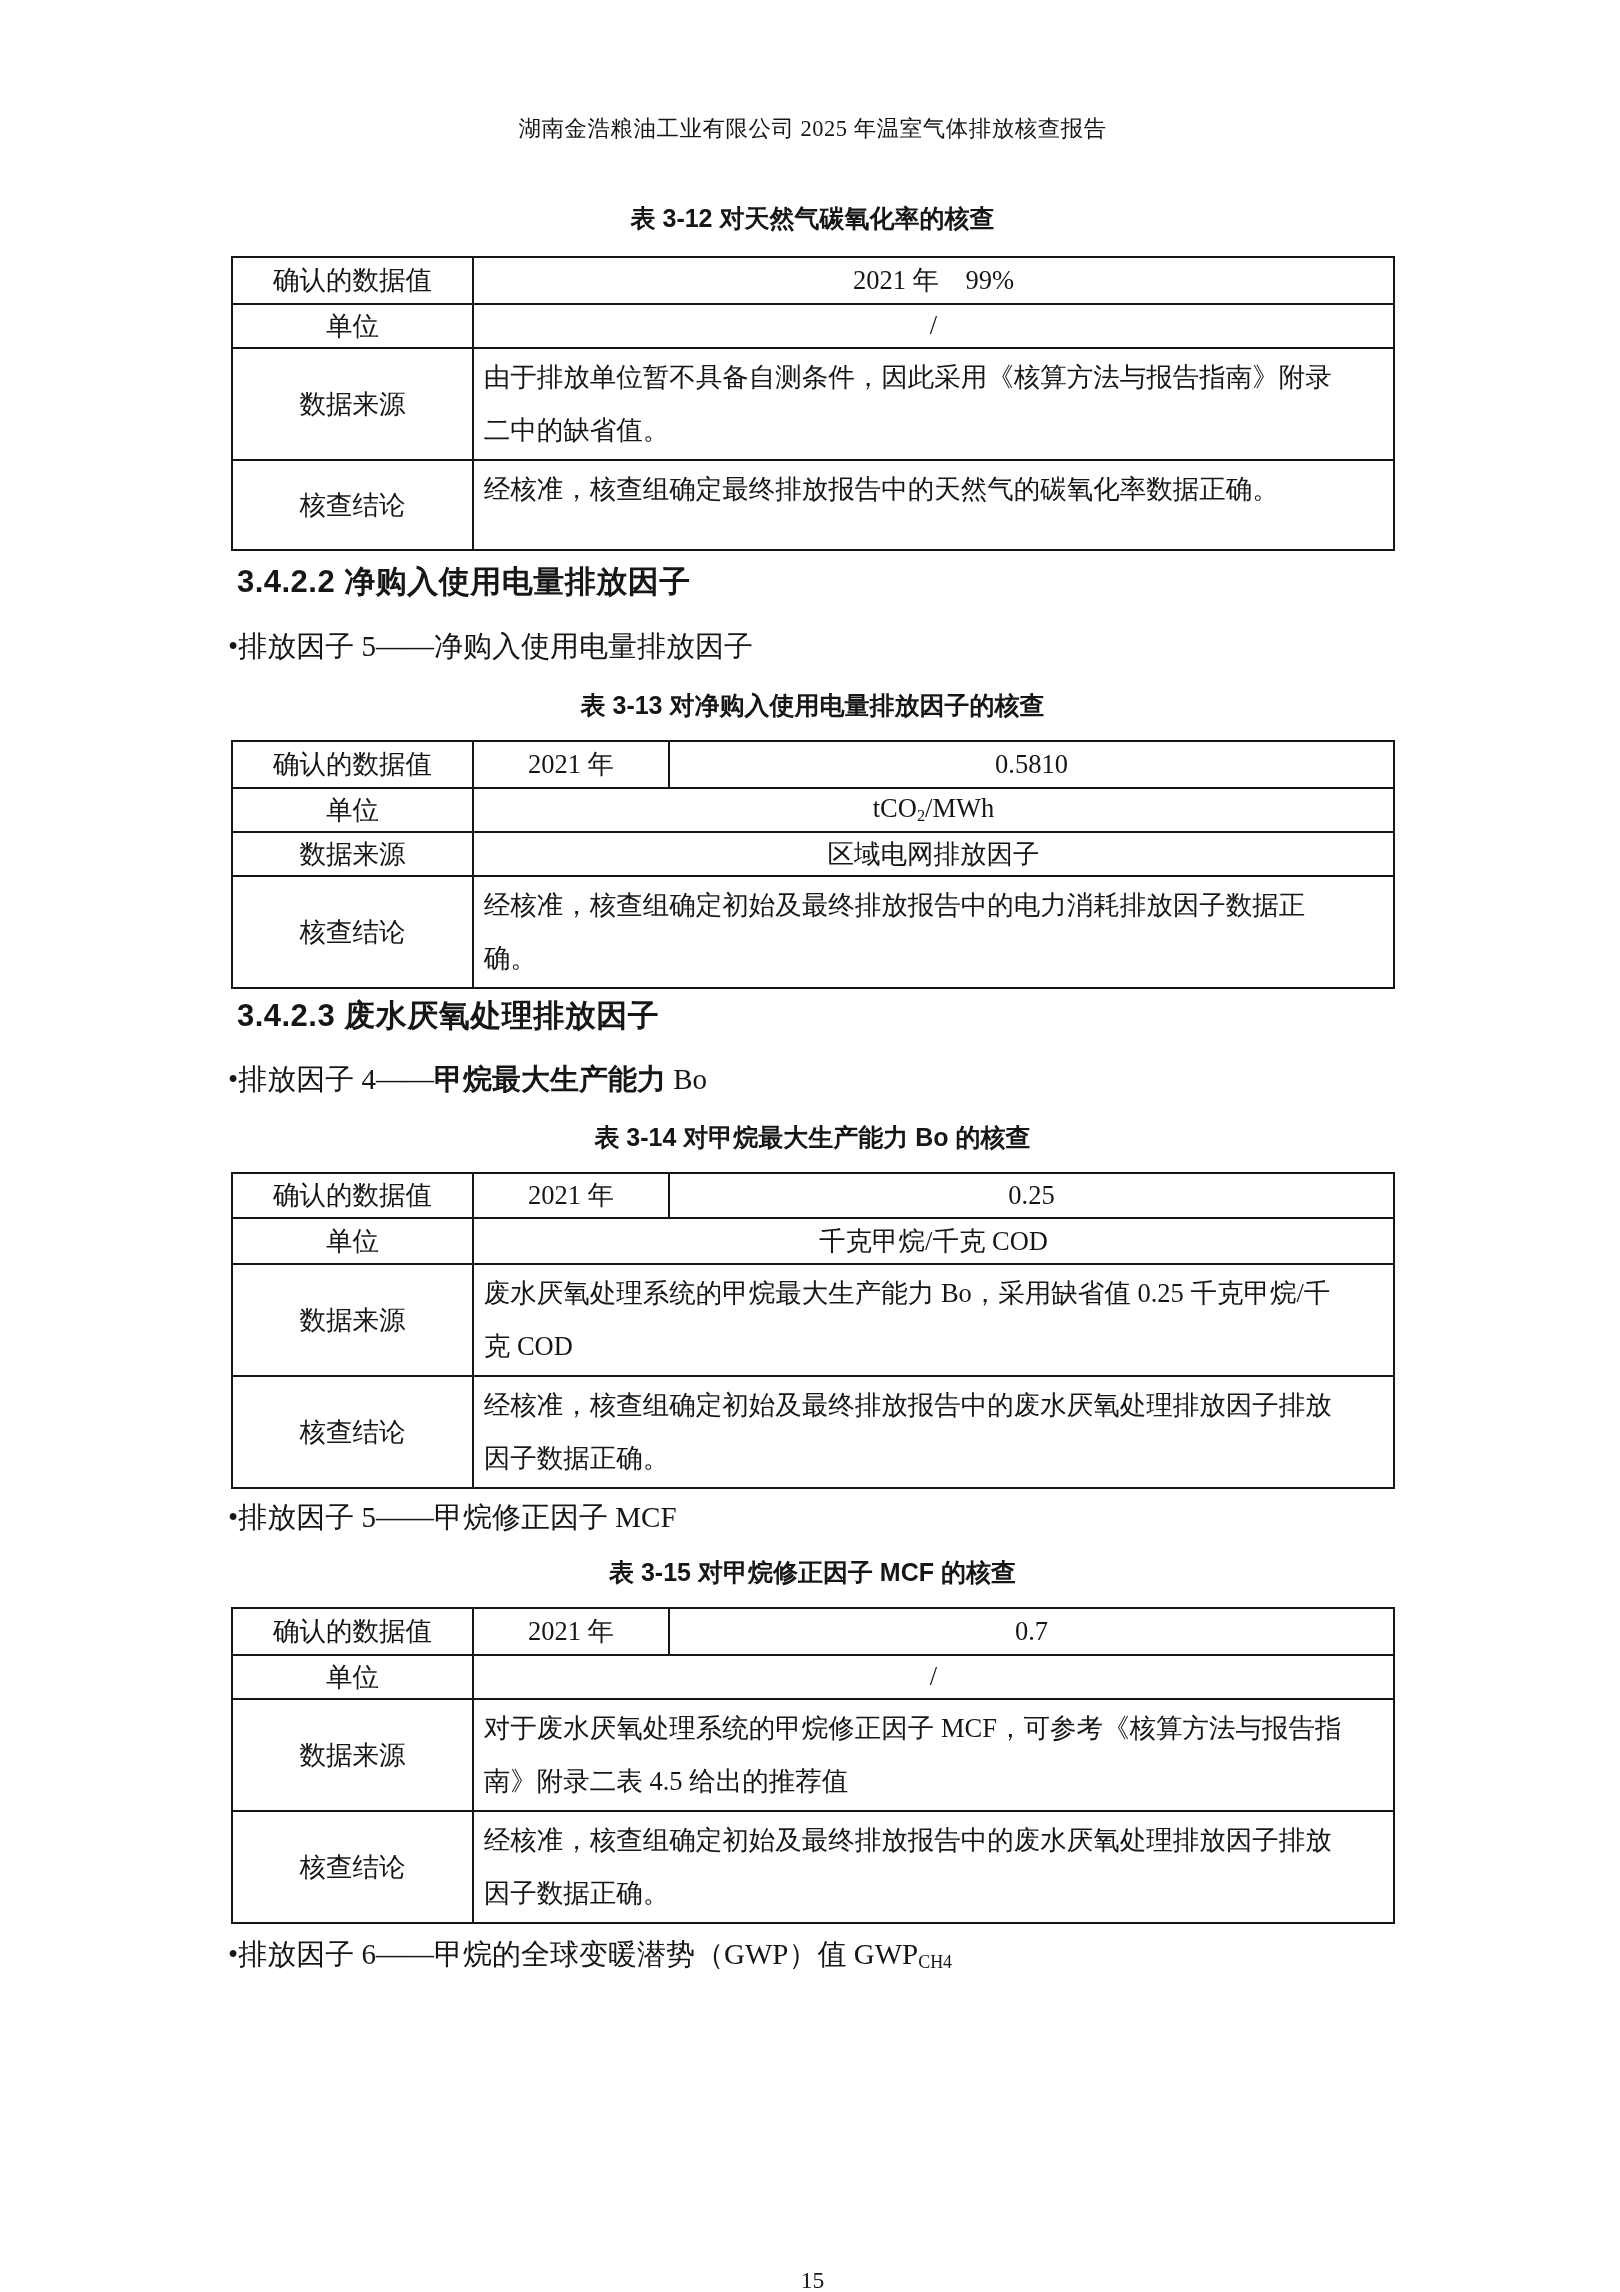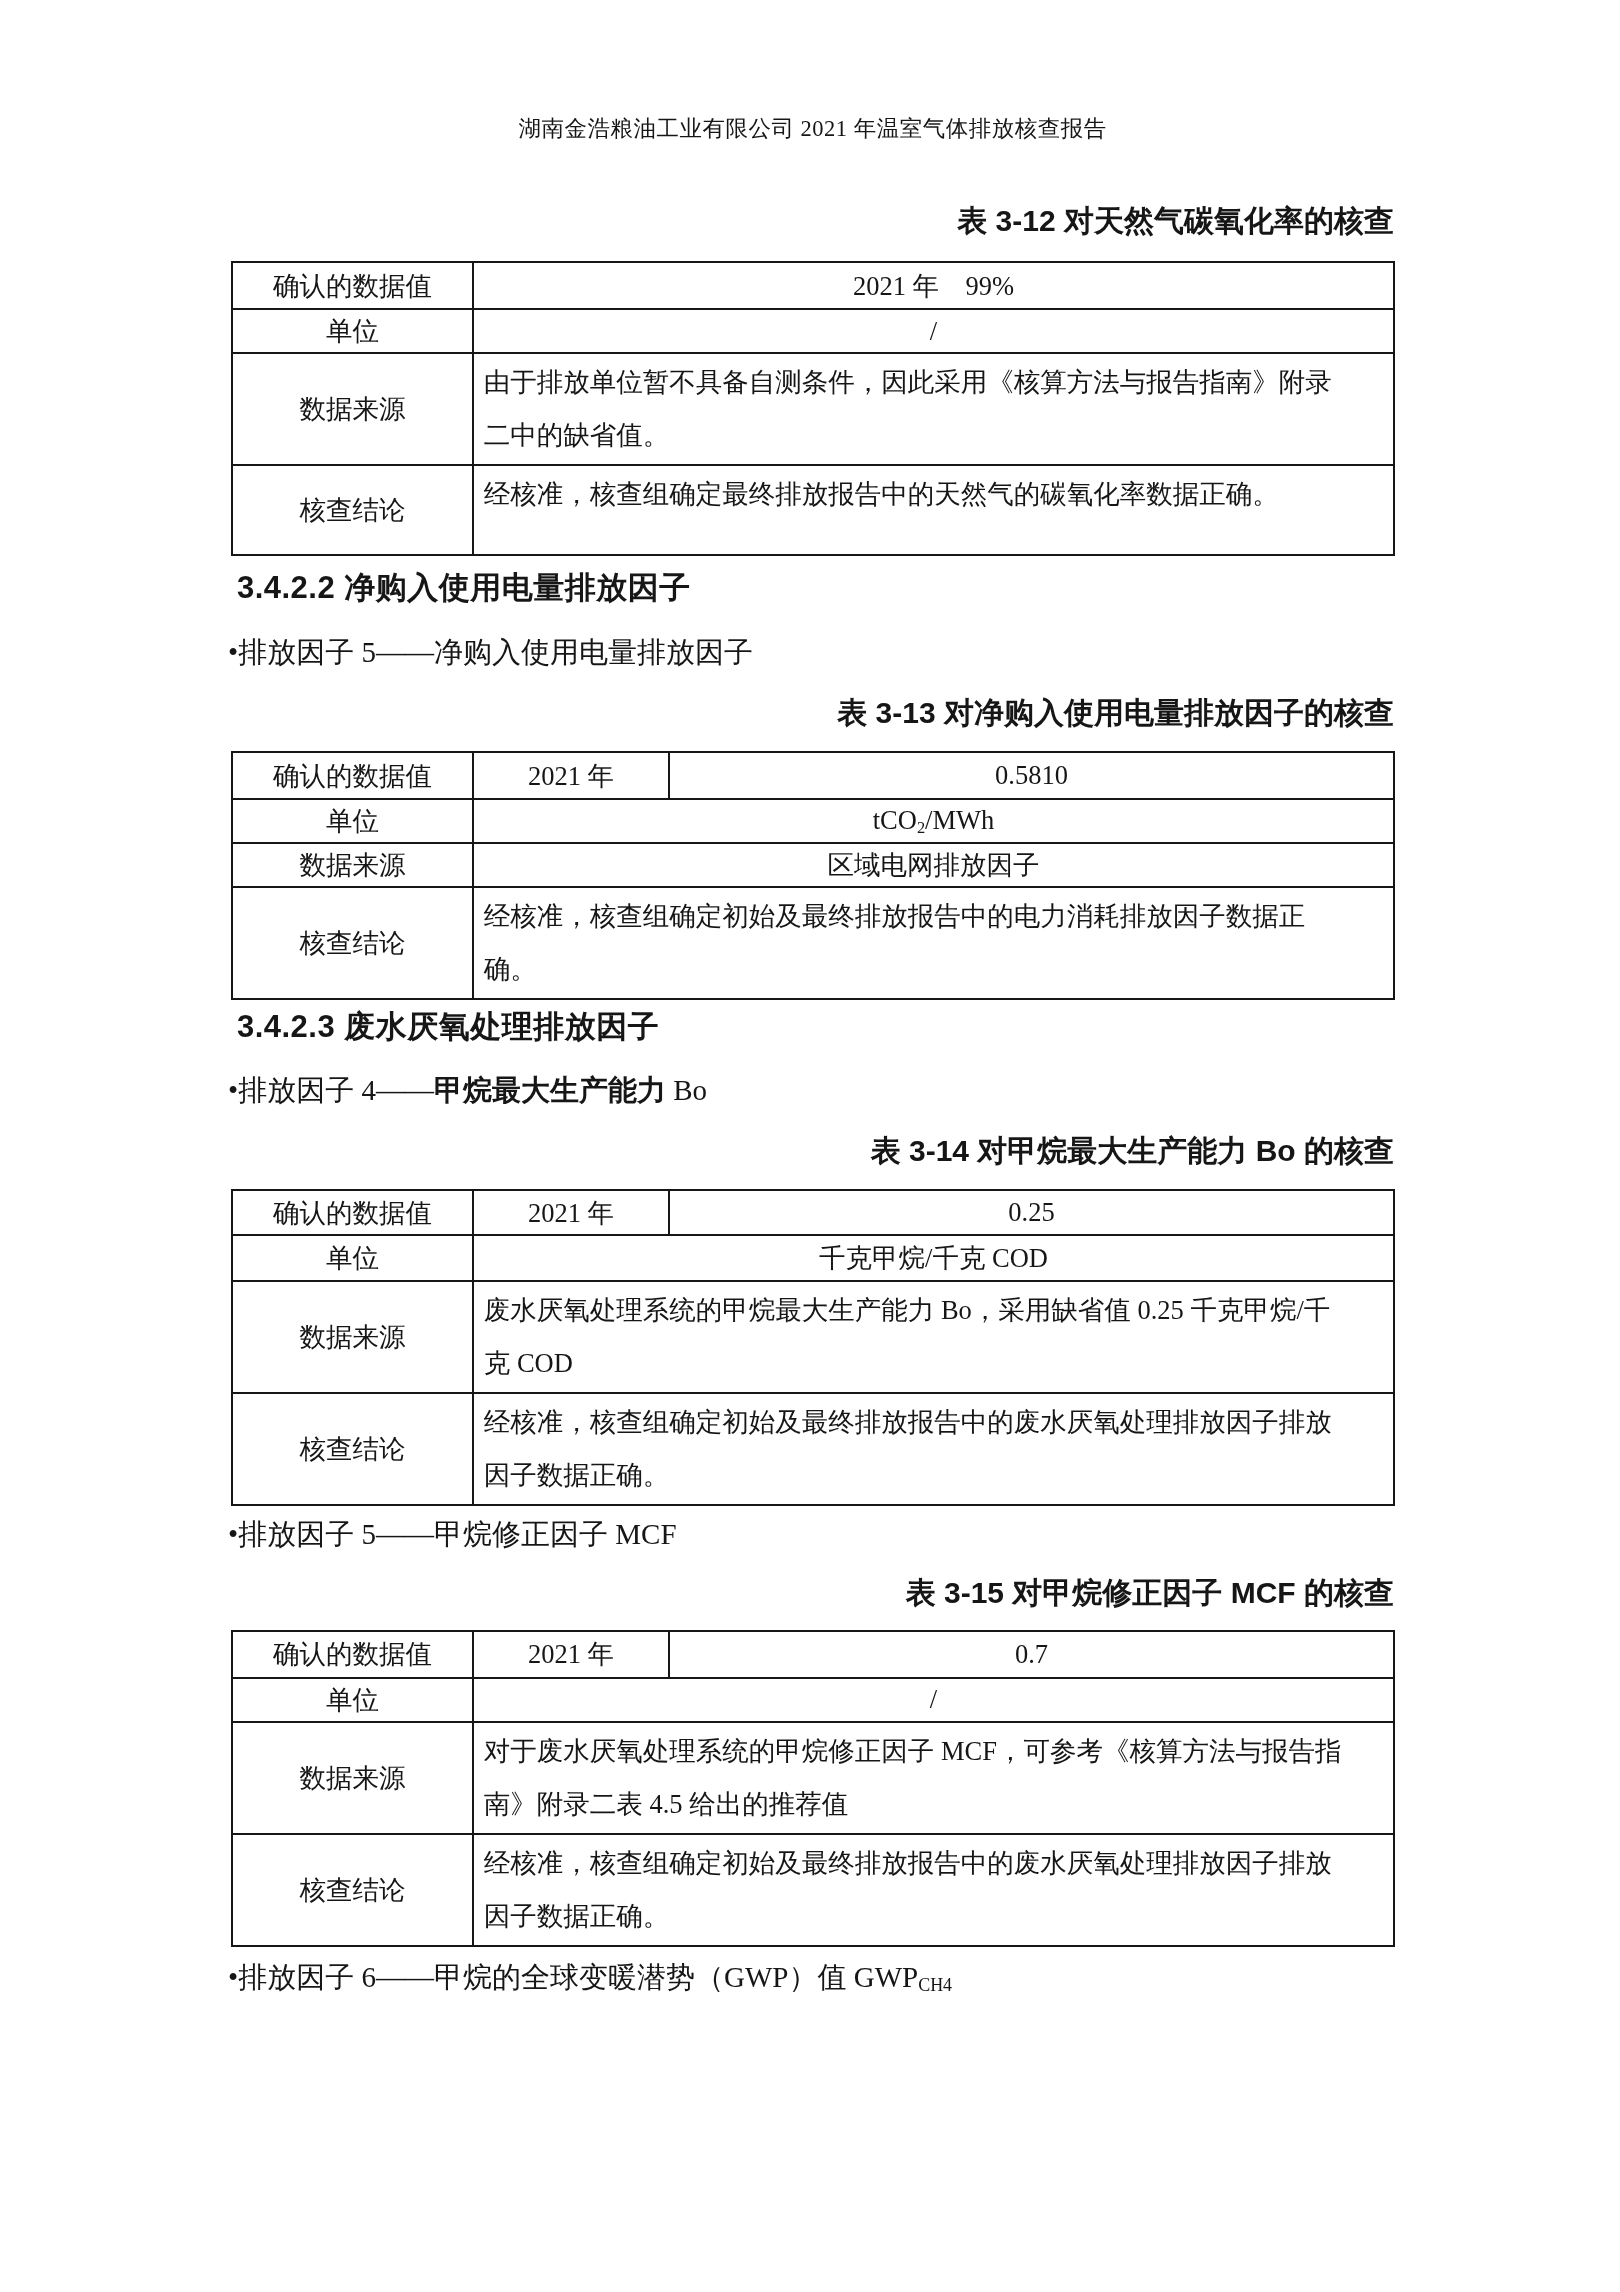--- a/index.html
+++ b/index.html
@@ -21,24 +21,24 @@
     width: 1620px;
   }
   .doc-header {
     margin-top: 114px;
     text-align: center;
     font-size: 22.5px;
     line-height: 1.3;
     letter-spacing: 0.5px;
   }
   .table-caption {
-    text-align: right;
+    text-align: center;
     font-family: "Liberation Sans", "DejaVu Sans", sans-serif;
     font-weight: bold;
-    font-size: 30px;
+    font-size: 25px;
     line-height: 1.15;
   }
   .cap-1 { margin-top: 61px; }
   .cap-2 { margin-top: 26.5px; }
   .cap-3 { margin-top: 25.5px; }
   .cap-4 { margin-top: 23.5px; }
 
   table.verify {
     border-collapse: collapse;
     table-layout: fixed;
@@ -111,21 +111,21 @@
     margin-top: 294px;
     text-align: center;
     font-size: 23.5px;
   }
 </style>
 </head>
 <body>
 
 <div class="page">
 
-  <div class="doc-header">湖南金浩粮油工业有限公司 2021 年温室气体排放核查报告</div>
+  <div class="doc-header">湖南金浩粮油工业有限公司 2025 年温室气体排放核查报告</div>
 
   <div class="table-caption cap-1">表 3-12 对天然气碳氧化率的核查</div>
   <table class="verify tbl-1">
     <colgroup>
         <col style="width:241px">
         <col style="width:921px">
       </colgroup>
     <tbody>
         <tr style="height:47px">
       <td class="lbl">确认的数据值</td>

